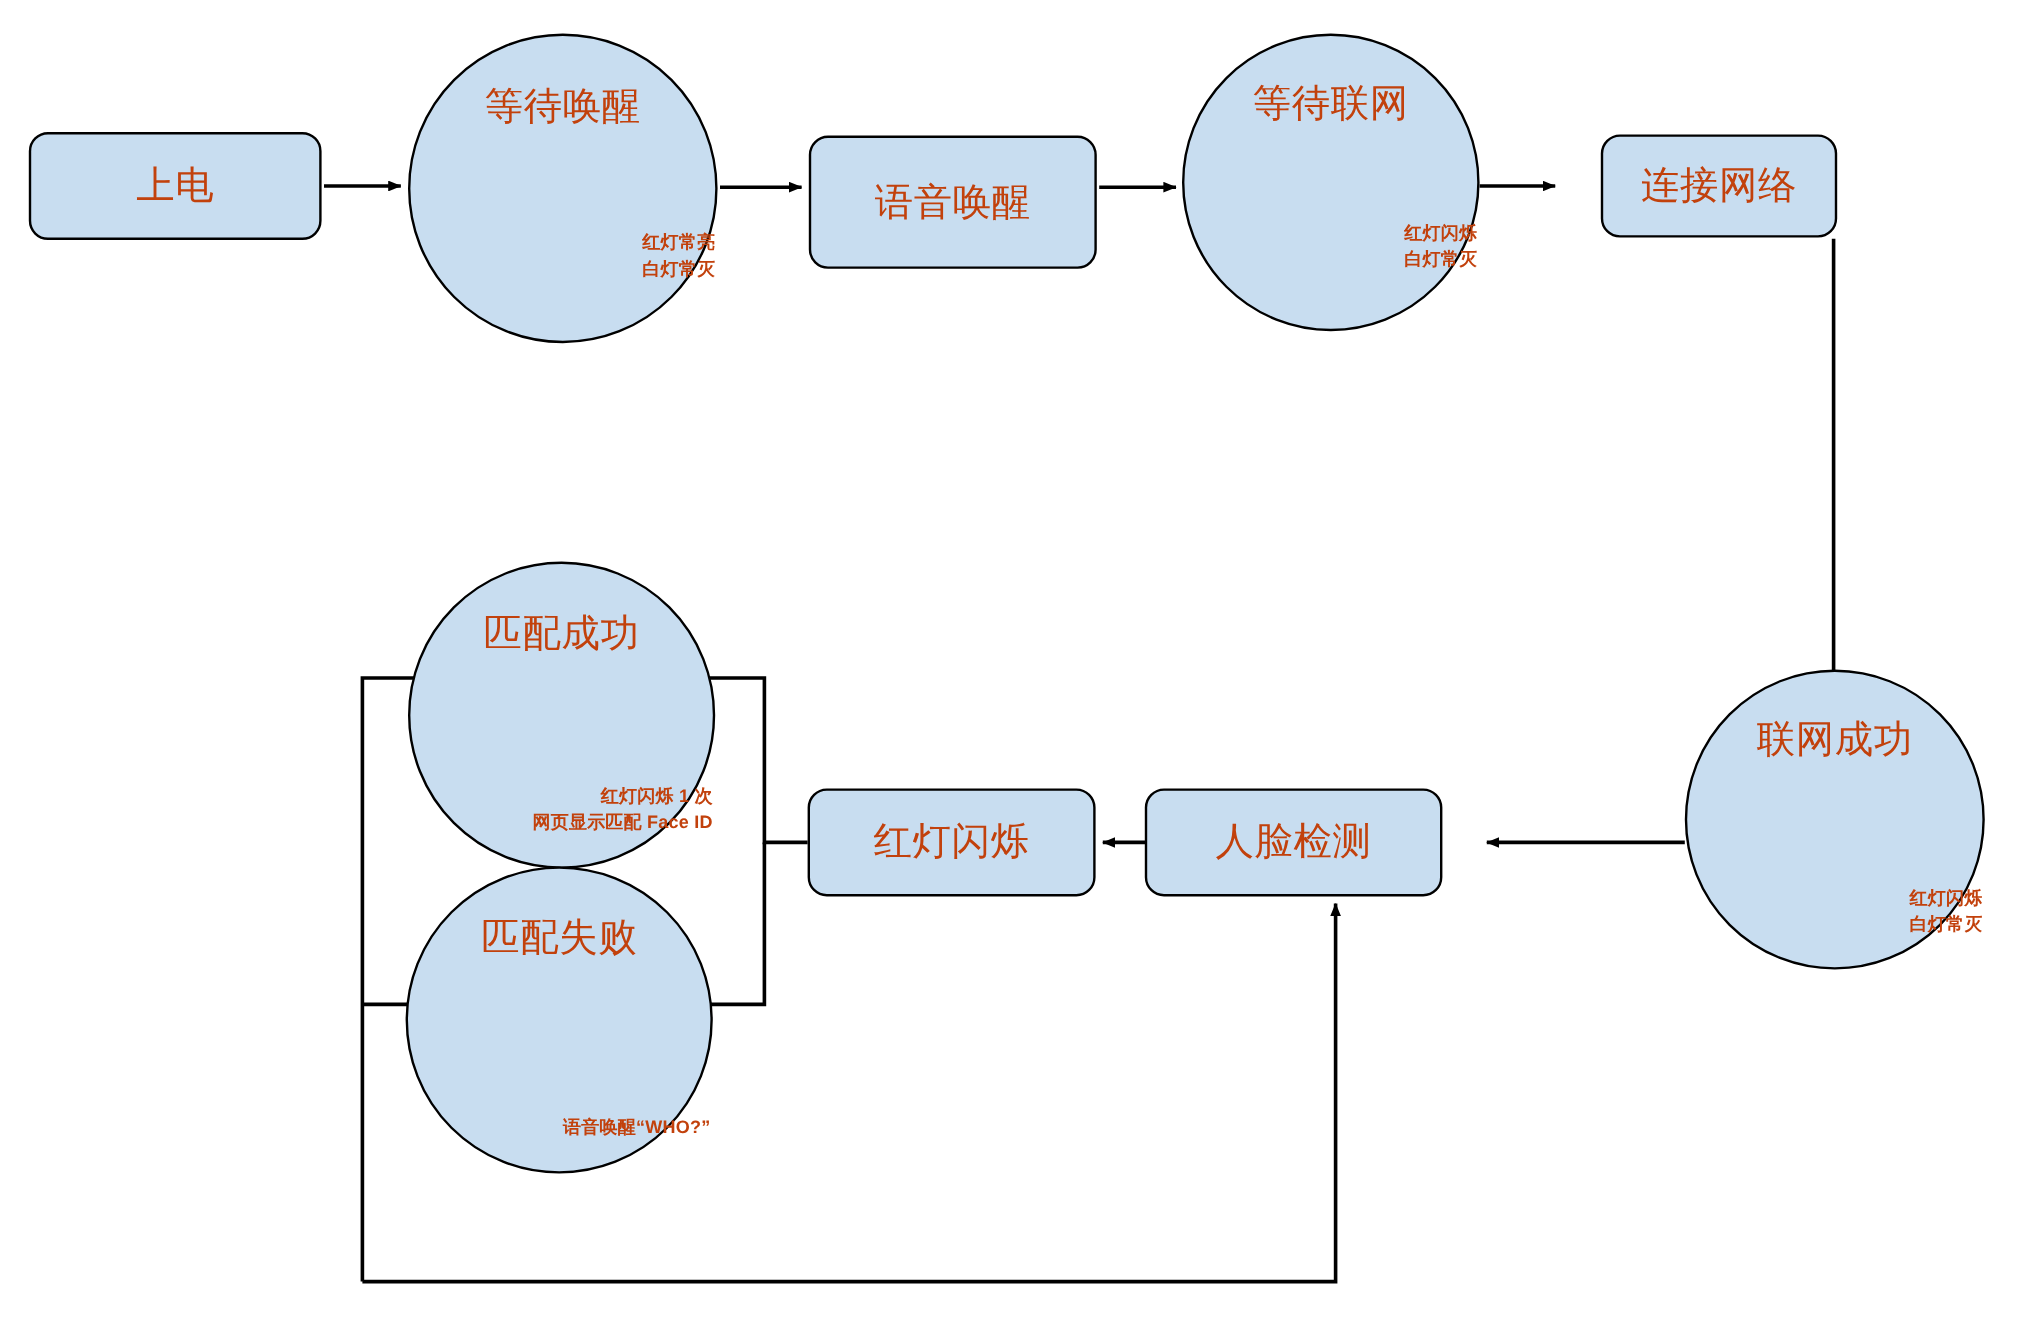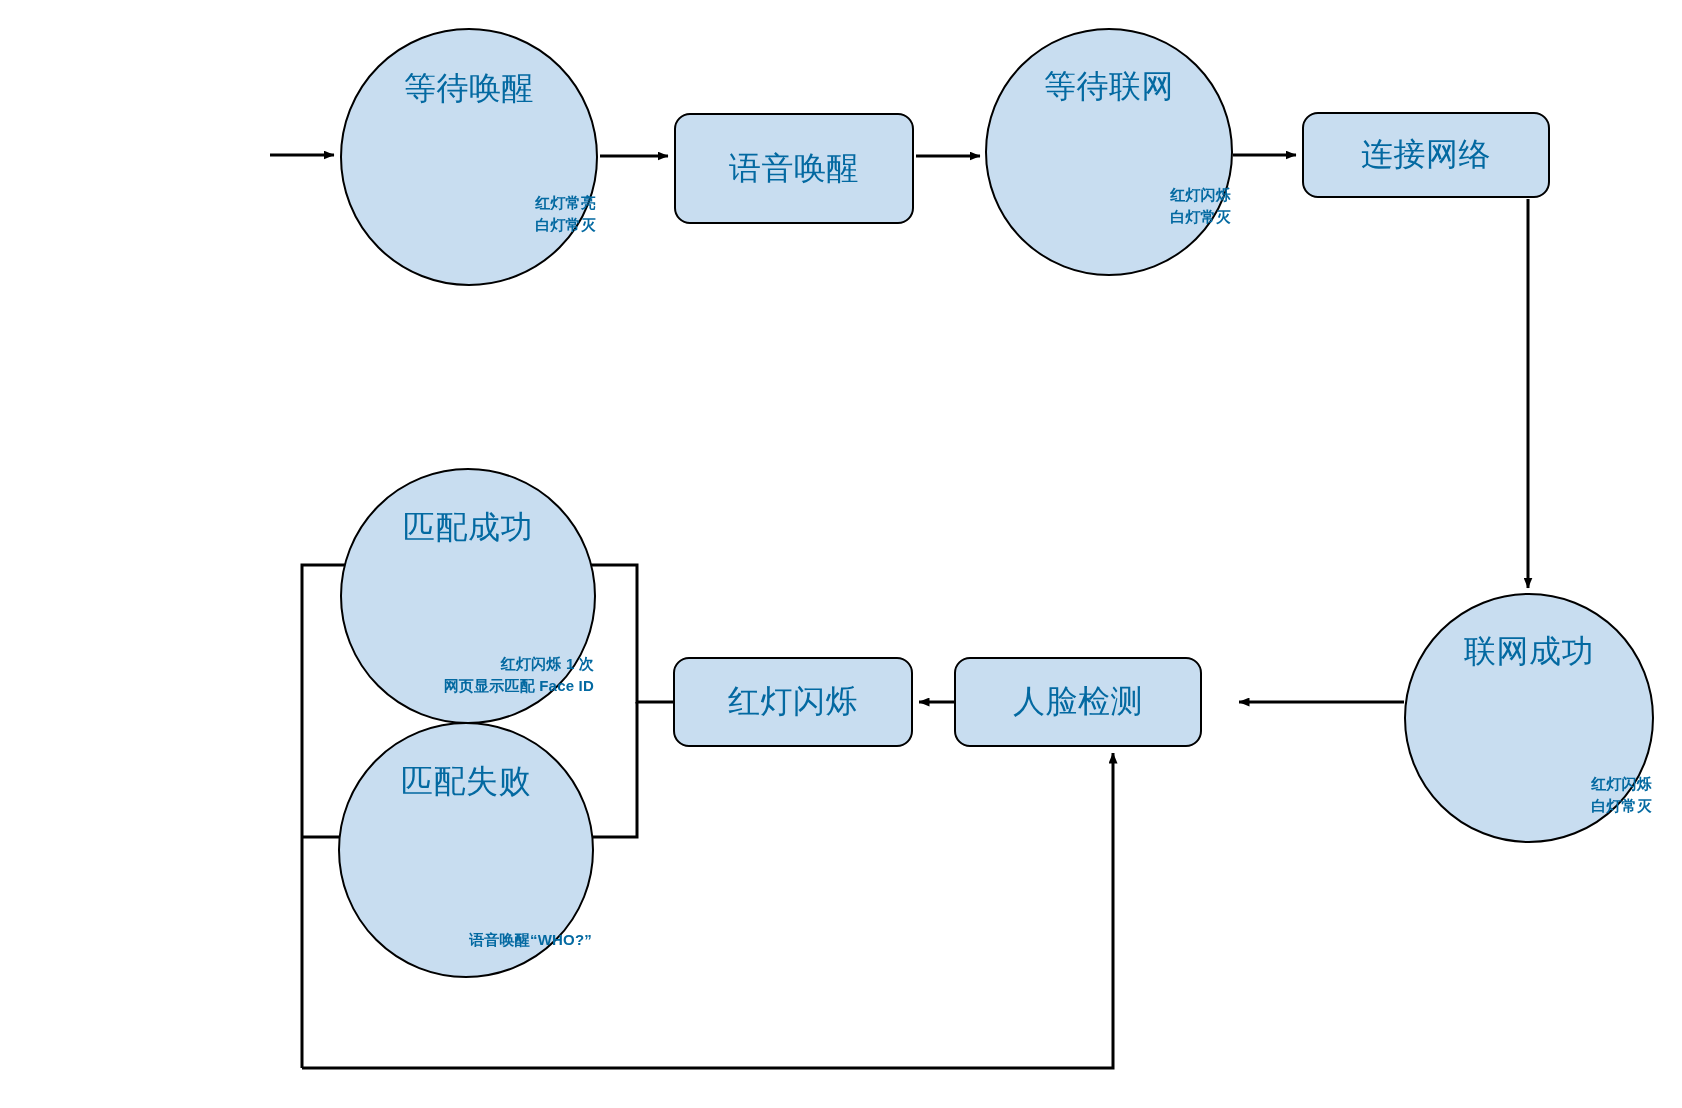--- a/index.html
+++ b/index.html
@@ -26,21 +26,21 @@
     pointer-events: none;
   }
   .node {
     position: absolute;
     box-sizing: border-box;
     background: #c8ddf0;
     border: 2.5px solid #000000;
     display: flex;
     flex-direction: column;
     align-items: center;
-    color: #0369a1;
+    color: #c2410c;
   }
   .node.box {
     border-radius: 16px;
     justify-content: center;
   }
   .node.circle {
     border-radius: 50%;
     justify-content: flex-start;
   }
   .node-title {
@@ -101,42 +101,45 @@
       <path d="M673,702 L637,702 L637,565 L472,565"></path>
       <path d="M637,702 L637,837 L466,837"></path>
 
       <path d="M466,565 L302,565 L302,1068"></path>
       <line x1="302" y1="837" x2="466" y2="837"></line>
 
       <path d="M302,1068 L1113,1068 L1113,753" marker-end="url(#arrowhead)"></path>
     </g>
   </svg>
 
+  <div class="node box" style="left:24px; top:110px; width:244px; height:90px;">
+    <div class="node-title">上电</div>
+  </div>
 
   <div class="node circle" style="left:340px; top:28px; width:258px; height:258px;">
     <div class="node-title">等待唤醒</div>
     <div class="node-sub">红灯常亮
 白灯常灭</div>
   </div>
 
   <div class="node box" style="left:674px; top:113px; width:240px; height:111px;">
     <div class="node-title">语音唤醒</div>
   </div>
 
   <div class="node circle" style="left:985px; top:28px; width:248px; height:248px;">
     <div class="node-title">等待联网</div>
     <div class="node-sub">红灯闪烁
 白灯常灭</div>
   </div>
 
-  <div class="node box" style="left:1302px; top:112px; width:248px; height:86px;">
+  <div class="node box" style="left:1334px; top:112px; width:197px; height:86px;">
     <div class="node-title">连接网络</div>
   </div>
 
-  <div class="node circle sub-low" style="left:1404px; top:593px; width:250px; height:250px;">
+  <div class="node circle sub-low" style="left:1404px; top:558px; width:250px; height:250px;">
     <div class="node-title">联网成功</div>
     <div class="node-sub">红灯闪烁
 白灯常灭</div>
   </div>
 
   <div class="node box" style="left:954px; top:657px; width:248px; height:90px;">
     <div class="node-title">人脸检测</div>
   </div>
 
   <div class="node box" style="left:673px; top:657px; width:240px; height:90px;">

